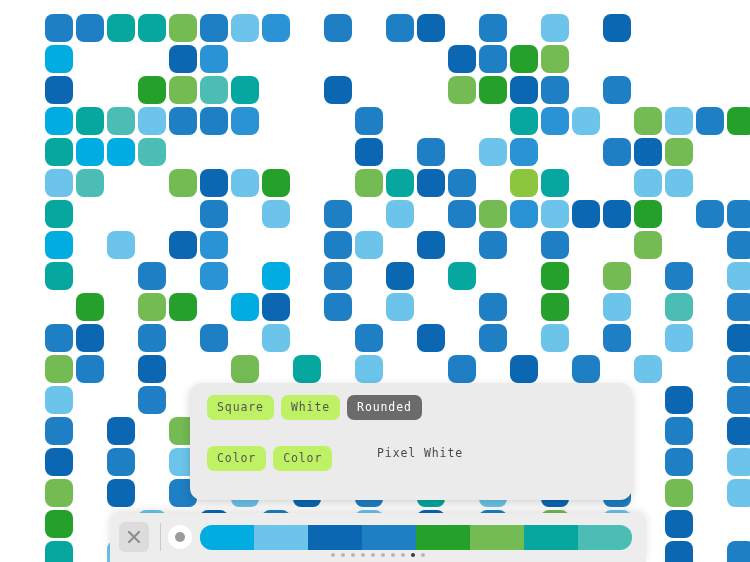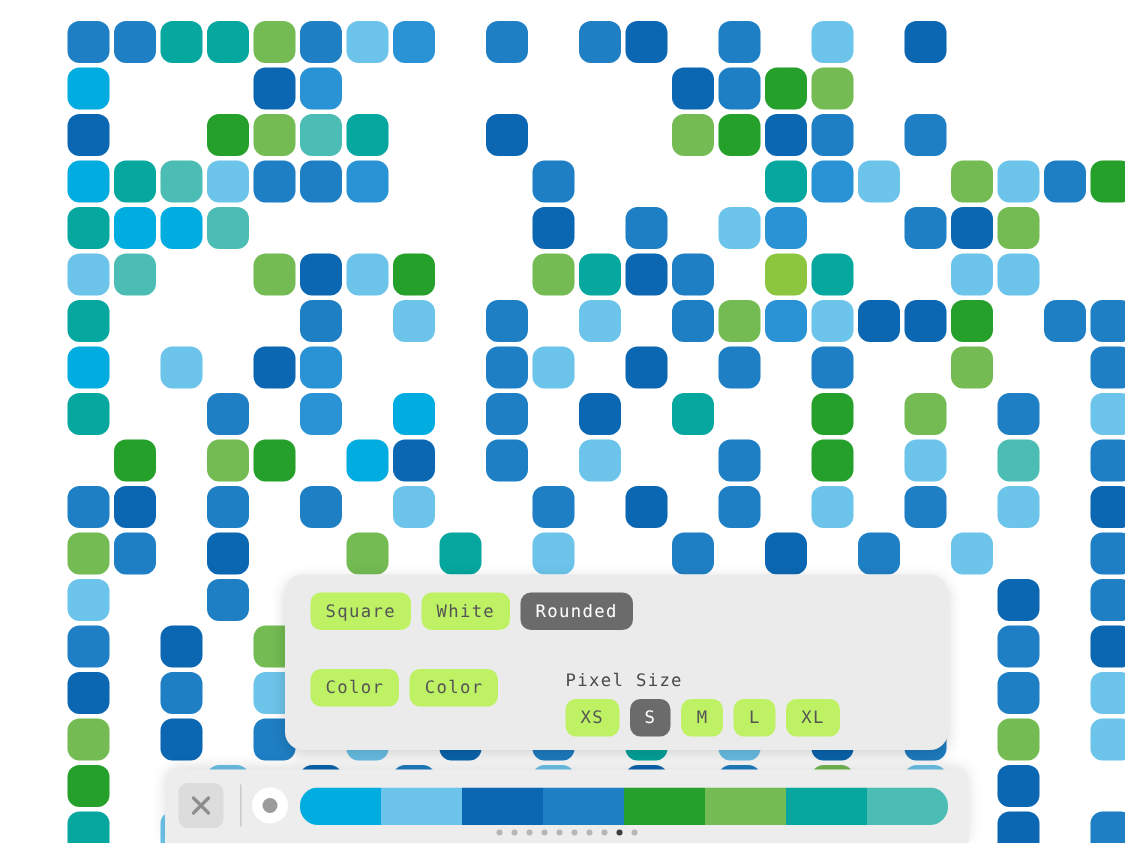--- a/index.html
+++ b/index.html
@@ -403,28 +403,21 @@
 
 
     <div class="panel-col" id="group-pixel-options">
       <div class="btn-row">
         <button class="pbtn">Color</button>
         <button class="pbtn">Color</button>
       </div>
     </div>
 
     <div class="panel-col" id="group-pixel-size">
-      <div class="group-label">Pixel Size</div>
-      <div class="btn-row">
-        <button class="pbtn">XS</button>
-        <button class="pbtn active">S</button>
-        <button class="pbtn">M</button>
-        <button class="pbtn">L</button>
-        <button class="pbtn">XL</button>
-      </div>
+      <div class="group-label">Pixel White</div>
     </div>
 
   </div>
 
   <div id="bottom-toolbar">
     <button id="close-button" title="Close">
       <svg width="18" height="18" viewBox="0 0 18 18" aria-hidden="true">
         <path d="M4 4 L14 14 M14 4 L4 14" stroke="#8d8d8d" stroke-width="2.2" stroke-linecap="round" fill="none"></path>
       </svg>
     </button>

